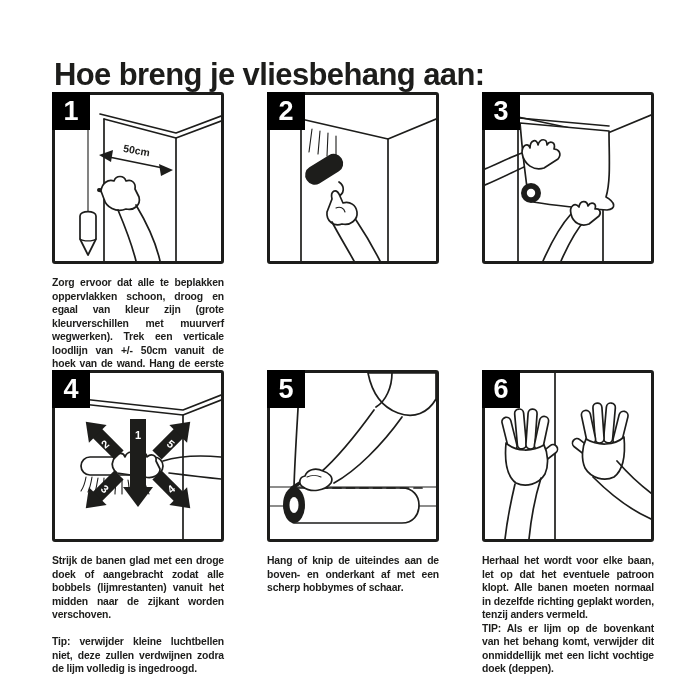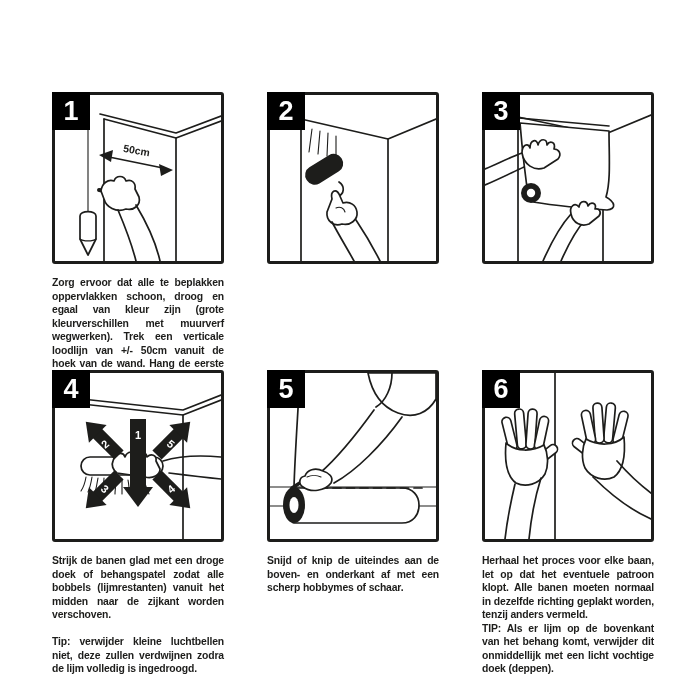--- a/index.html
+++ b/index.html
@@ -26,20 +26,21 @@
   .num{font-family:"Liberation Sans",sans-serif;font-size:11px;font-weight:bold;
        fill:#fff;text-anchor:middle;}
   .lbl{font-family:"Liberation Sans",sans-serif;font-size:10.5px;font-weight:bold;
        fill:#1d1d1b;text-anchor:middle;}
 </style>
 </head>
 <body>
 
 <div class="page">
 
+  <h1 class="title">Hoe breng je vliesbehang aan:</h1>
 
   <div class="steps">
 
     <div class="step">
       <div class="panel">
         <div class="badge">1</div>
         <svg class="art" viewBox="0 0 166 166">
           <path class="ln" d="M45,19 L121,38 L166,21"></path>
           <path class="ln" d="M49,24 L121,43 L166,26"></path>
           <path class="ln" d="M49,24 L49,166"></path>
@@ -133,21 +134,21 @@
             <rect class="dark" x="-6.5" y="0" width="13" height="32"></rect>
             <polygon class="dark" points="-12.5,30 12.5,30 0,47"></polygon>
           </g>
           <text class="num" x="83" y="66">1</text>
           <text class="num" x="50" y="75" transform="rotate(-40 50 71)">2</text>
           <text class="num" x="116" y="75" transform="rotate(40 116 71)">5</text>
           <text class="num" x="50" y="120" transform="rotate(40 50 116)">3</text>
           <text class="num" x="116" y="120" transform="rotate(-40 116 116)">4</text>
         </svg>
       </div>
-      <p class="caption">Strijk de banen glad met een droge doek of behangspatel zodat alle bobbels (lijmrestanten) vanuit het midden naar de zijkant worden verschoven.
+      <p class="caption">Strijk de banen glad met een droge doek of aangebracht zodat alle bobbels (lijmrestanten) vanuit het midden naar de zijkant worden verschoven.
 
 Tip: verwijder kleine luchtbellen niet, deze zullen verdwijnen zodra de lijm volledig is ingedroogd.</p>
     </div>
 
     <div class="step">
       <div class="panel">
         <div class="badge">5</div>
         <svg class="art" viewBox="0 0 166 166">
           <path class="ln thin" d="M0,114 L166,114"></path>
           <path class="ln thin" d="M0,133 L166,133"></path>
@@ -158,21 +159,21 @@
           <path class="ln" d="M36,115 L156,115" stroke-dasharray="8 5.5" stroke-width="2.2"></path>
           <path class="fillw" d="M98,0 C102,20 112,34 128,40 C144,46 158,40 166,26 L166,0 Z"></path>
           <path class="ln" d="M122,0 C122,14 116,28 106,34"></path>
           <path class="ln" d="M104,37 C86,62 66,86 50,100"></path>
           <path class="ln" d="M132,44 C112,72 86,98 64,110"></path>
           <path d="M36,106 L22,115" stroke="#1d1d1b" stroke-width="3.5" fill="none" stroke-linecap="round"></path>
           <path class="fillw" d="M53,98 C45,94 37,97 35,103 C29,104 28,111 33,114 C41,120 55,118 61,110 C64,104 59,100 53,98 Z"></path>
           <path class="ln thin" d="M37,104 C41,102 47,102 51,104"></path>
         </svg>
       </div>
-      <p class="caption">Snijd of knip de uiteindes aan de boven- en onderkant af met een scherp hobbymes of schaar.</p>
+      <p class="caption">Hang of knip de uiteindes aan de boven- en onderkant af met een scherp hobbymes of schaar.</p>
     </div>
 
     <div class="step">
       <div class="panel">
         <div class="badge">6</div>
         <svg class="art" viewBox="0 0 166 166">
           <path class="ln" d="M70,0 L70,166"></path>
           <g id="hand6">
             <rect class="fillw" x="20" y="44" width="9" height="34" rx="4.5" transform="rotate(-14 24 61)"></rect>
             <rect class="fillw" x="31" y="36" width="9" height="40" rx="4.5" transform="rotate(-5 35 56)"></rect>
@@ -181,18 +182,18 @@
             <rect class="fillw" x="57" y="68" width="9" height="26" rx="4.5" transform="rotate(52 61 81)"></rect>
             <path class="fillw" d="M21,70 C19,92 23,104 31,110 C41,115 54,111 60,101 C64,92 63,80 59,72 C47,79 31,79 21,70 Z"></path>
           </g>
           <path class="ln" d="M30,111 C26,128 22,148 20,166"></path>
           <path class="ln" d="M56,105 C50,124 46,146 44,166"></path>
           <use href="#hand6" transform="translate(160,-6) scale(-1,1)"></use>
           <path class="ln" d="M108,104 C128,124 148,138 166,146"></path>
           <path class="ln" d="M132,88 C146,104 158,114 166,120"></path>
         </svg>
       </div>
-      <p class="caption">Herhaal het proces voor elke baan, let op dat het eventuele patroon klopt. Alle banen moeten normaal in dezelfde richting geplakt worden, tenzij anders vermeld.
+      <p class="caption">Herhaal het wordt voor elke baan, let op dat het eventuele patroon klopt. Alle banen moeten normaal in dezelfde richting geplakt worden, tenzij anders vermeld.
 TIP: Als er lijm op de bovenkant van het behang komt, verwijder dit onmiddellijk met een licht vochtige doek (deppen).</p>
     </div>
 
   </div>
 </div>
 
 </body></html>

